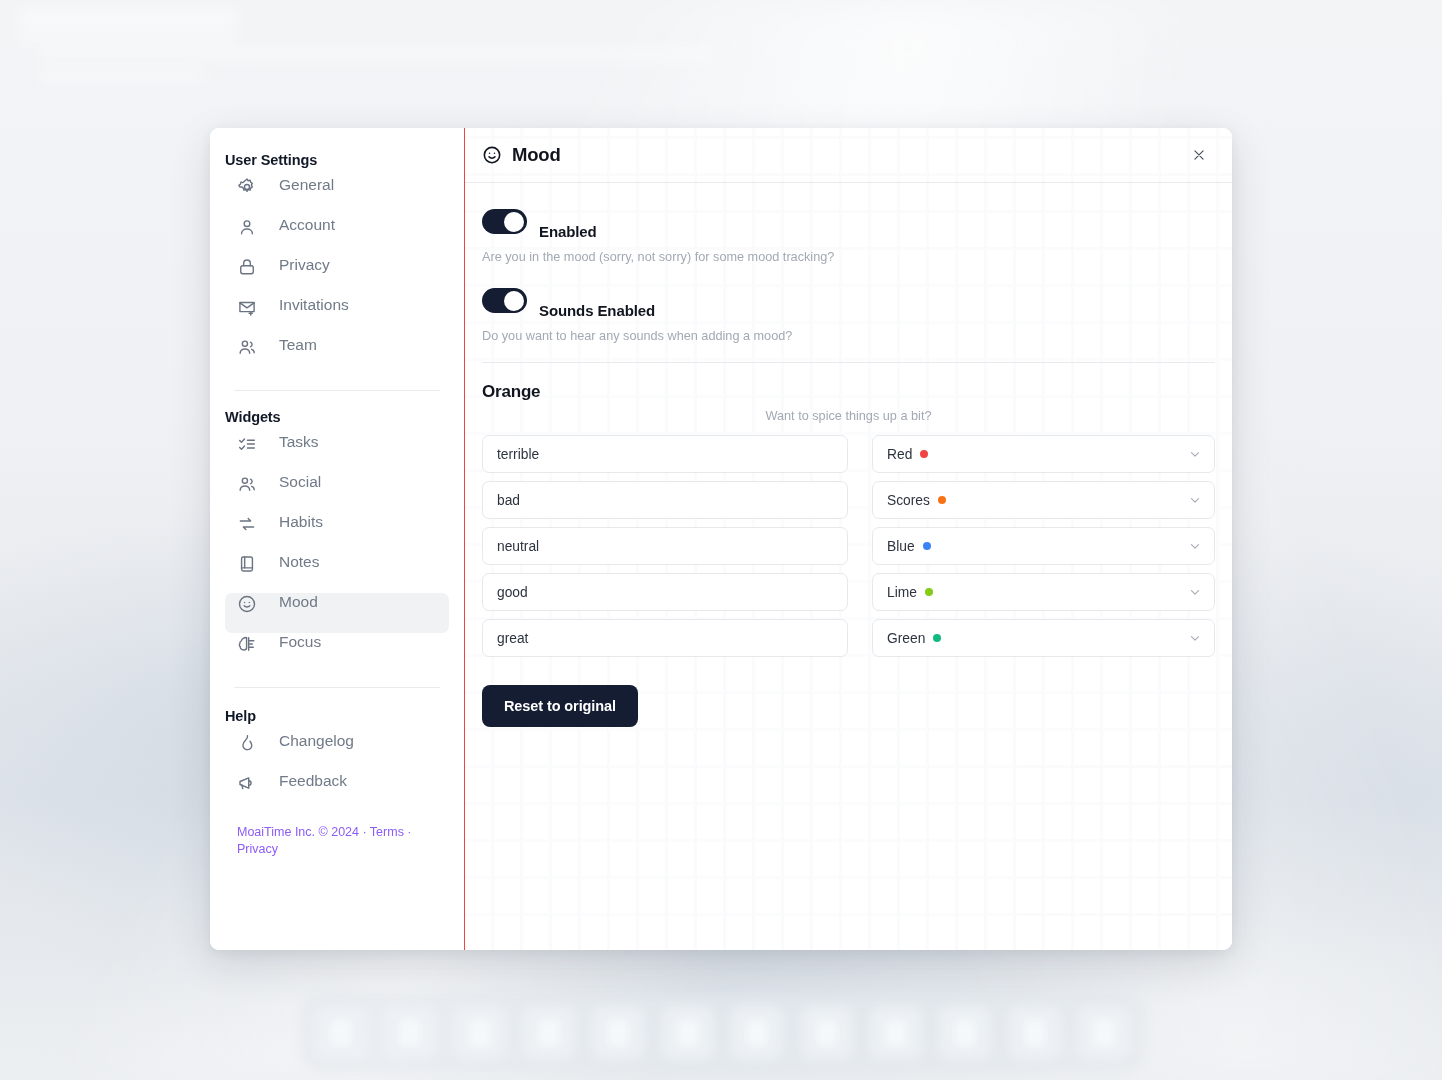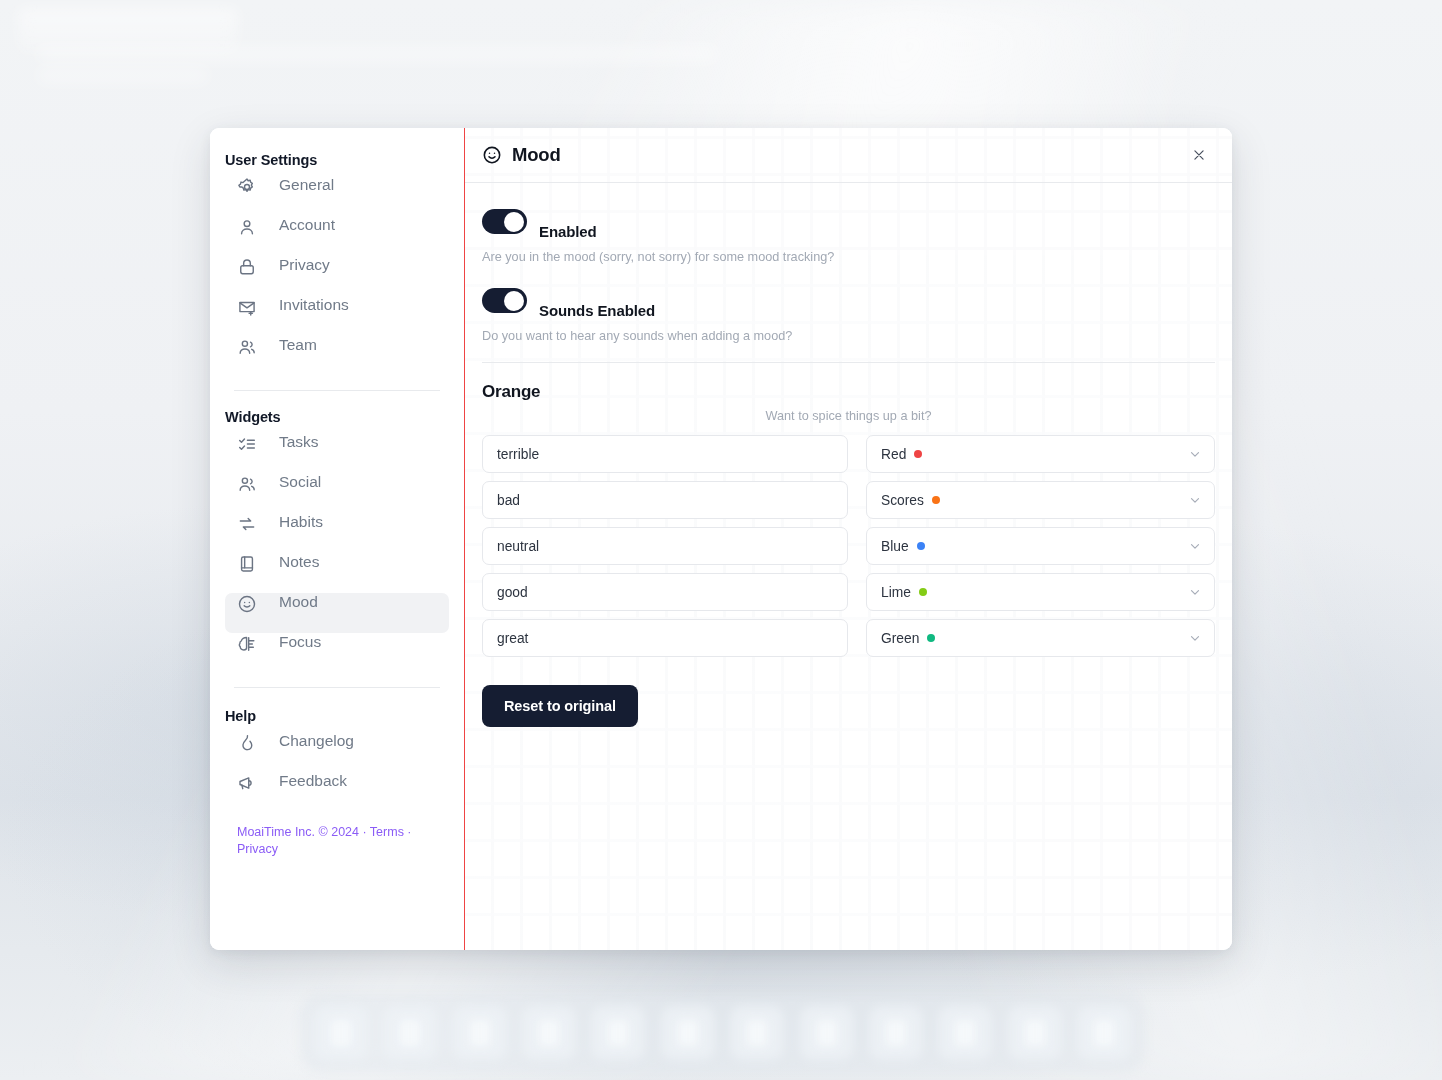--- a/index.html
+++ b/index.html
@@ -284,21 +284,21 @@
     font-size: 12.7px;
     color: #a2a9b4;
     margin-top: 7px;
     text-align: center;
   }
 
   
   .scores { margin-top: 12px; }
   .score-row {
     display: flex;
-    gap: 18px;
+    gap: 24px;
     margin-bottom: 8px;
   }
   .score-input {
     width: 366px;
     flex: 0 0 366px;
     height: 38px;
     border: 1px solid #e6e8ec;
     border-radius: 7px;
     background: #fff;
     padding: 0 14px;

